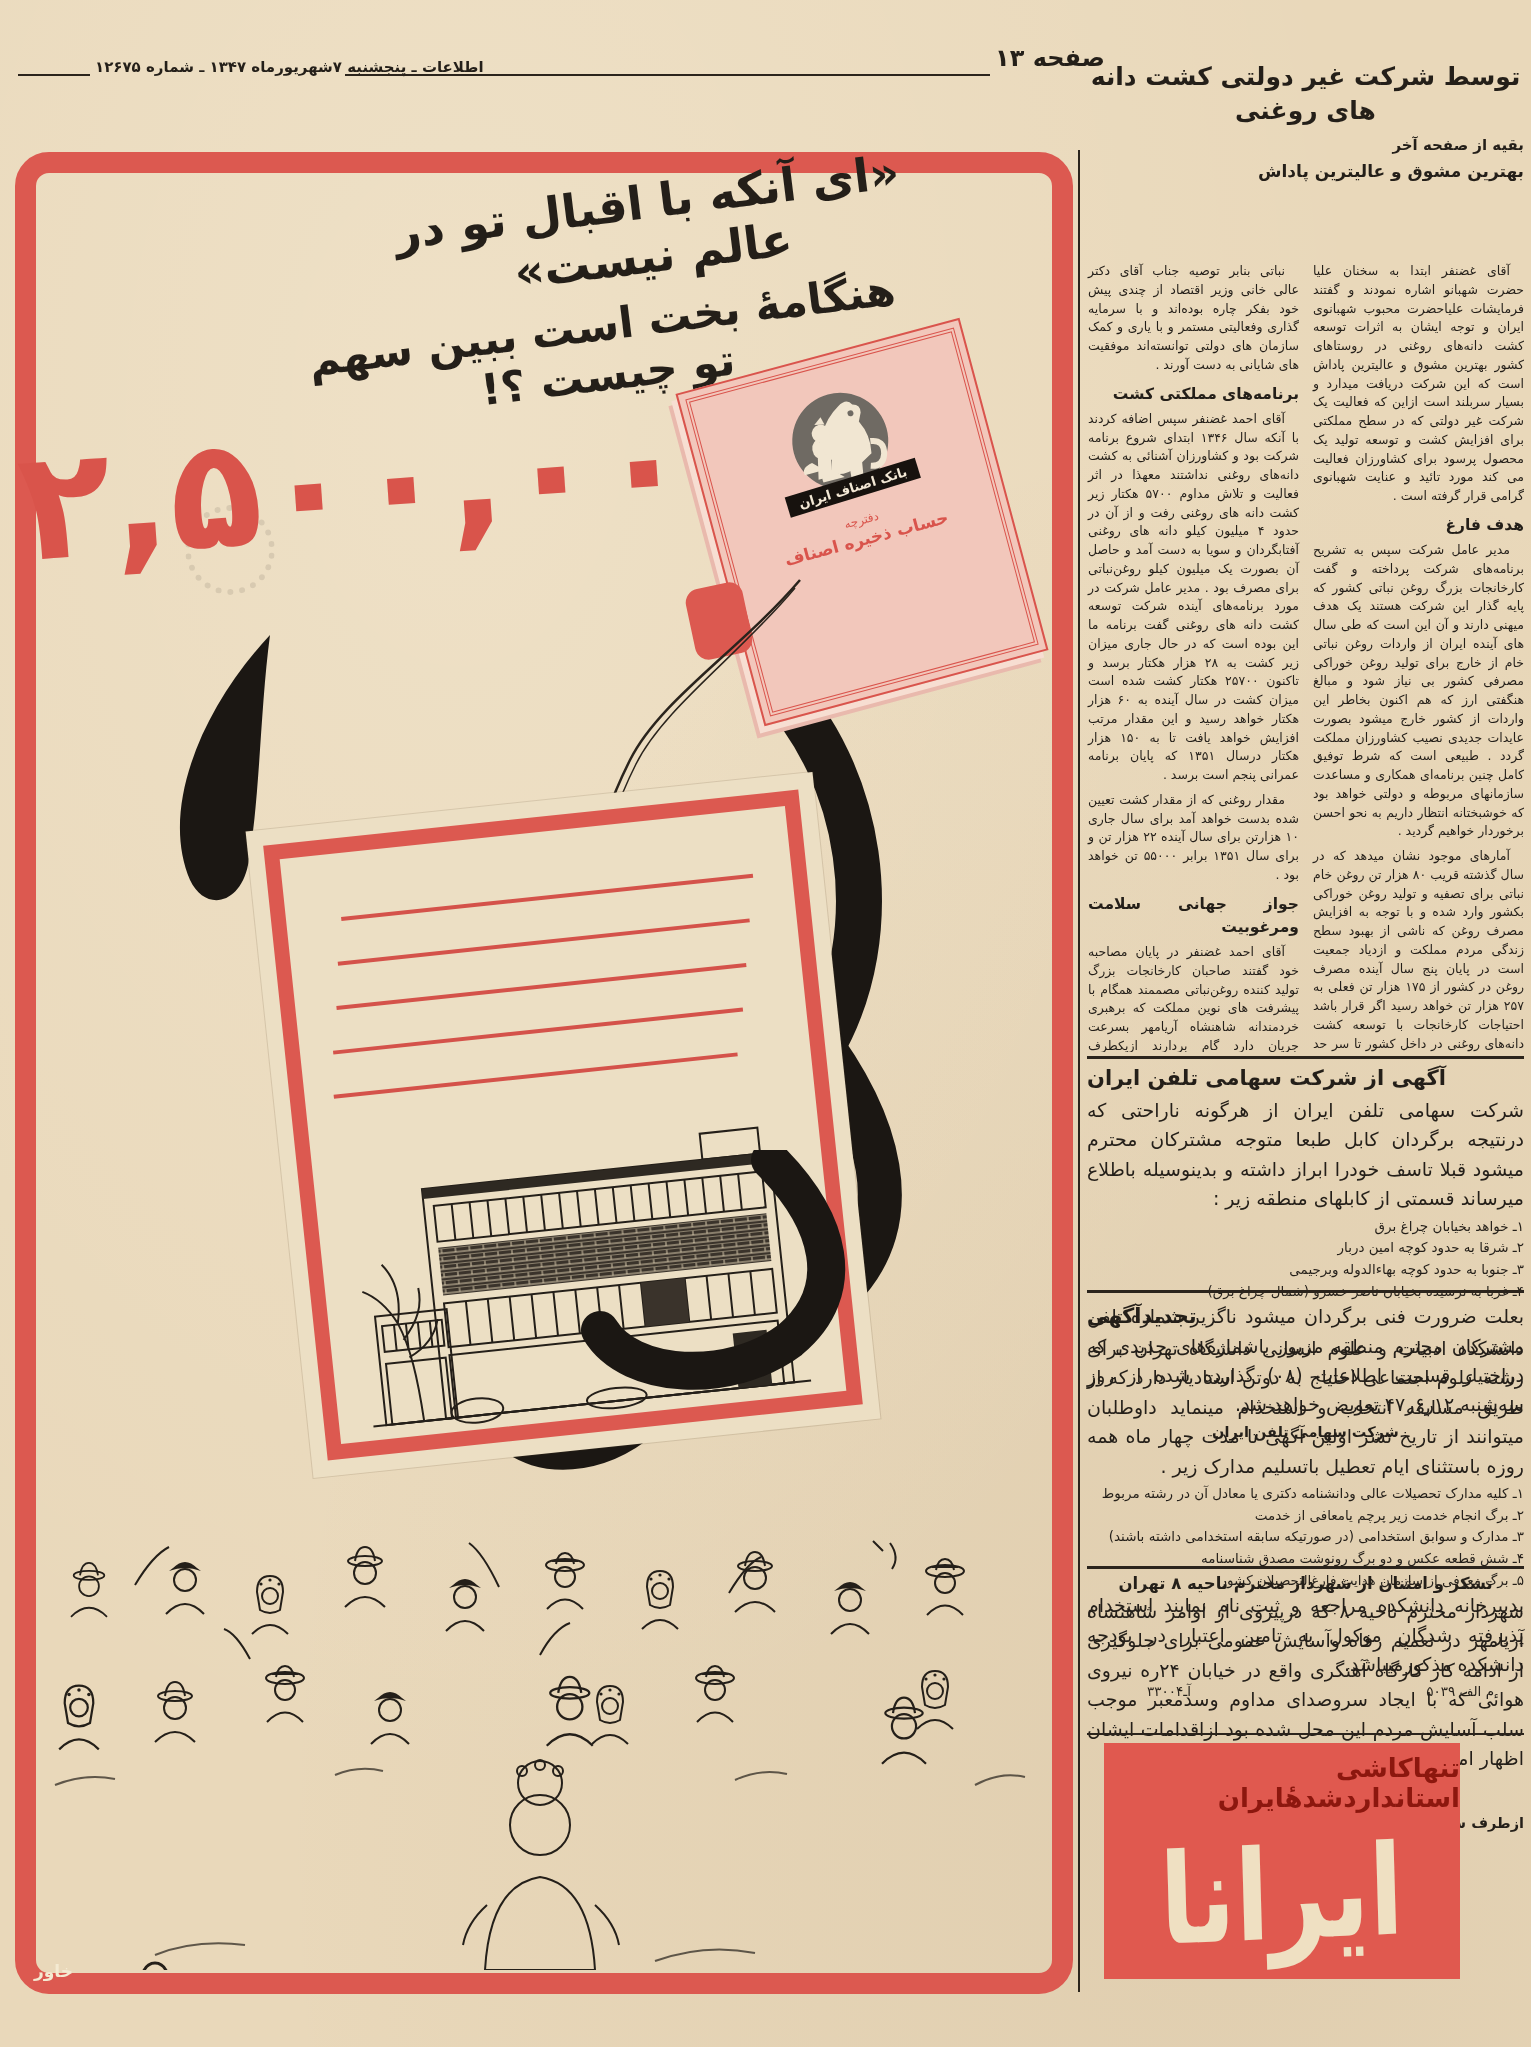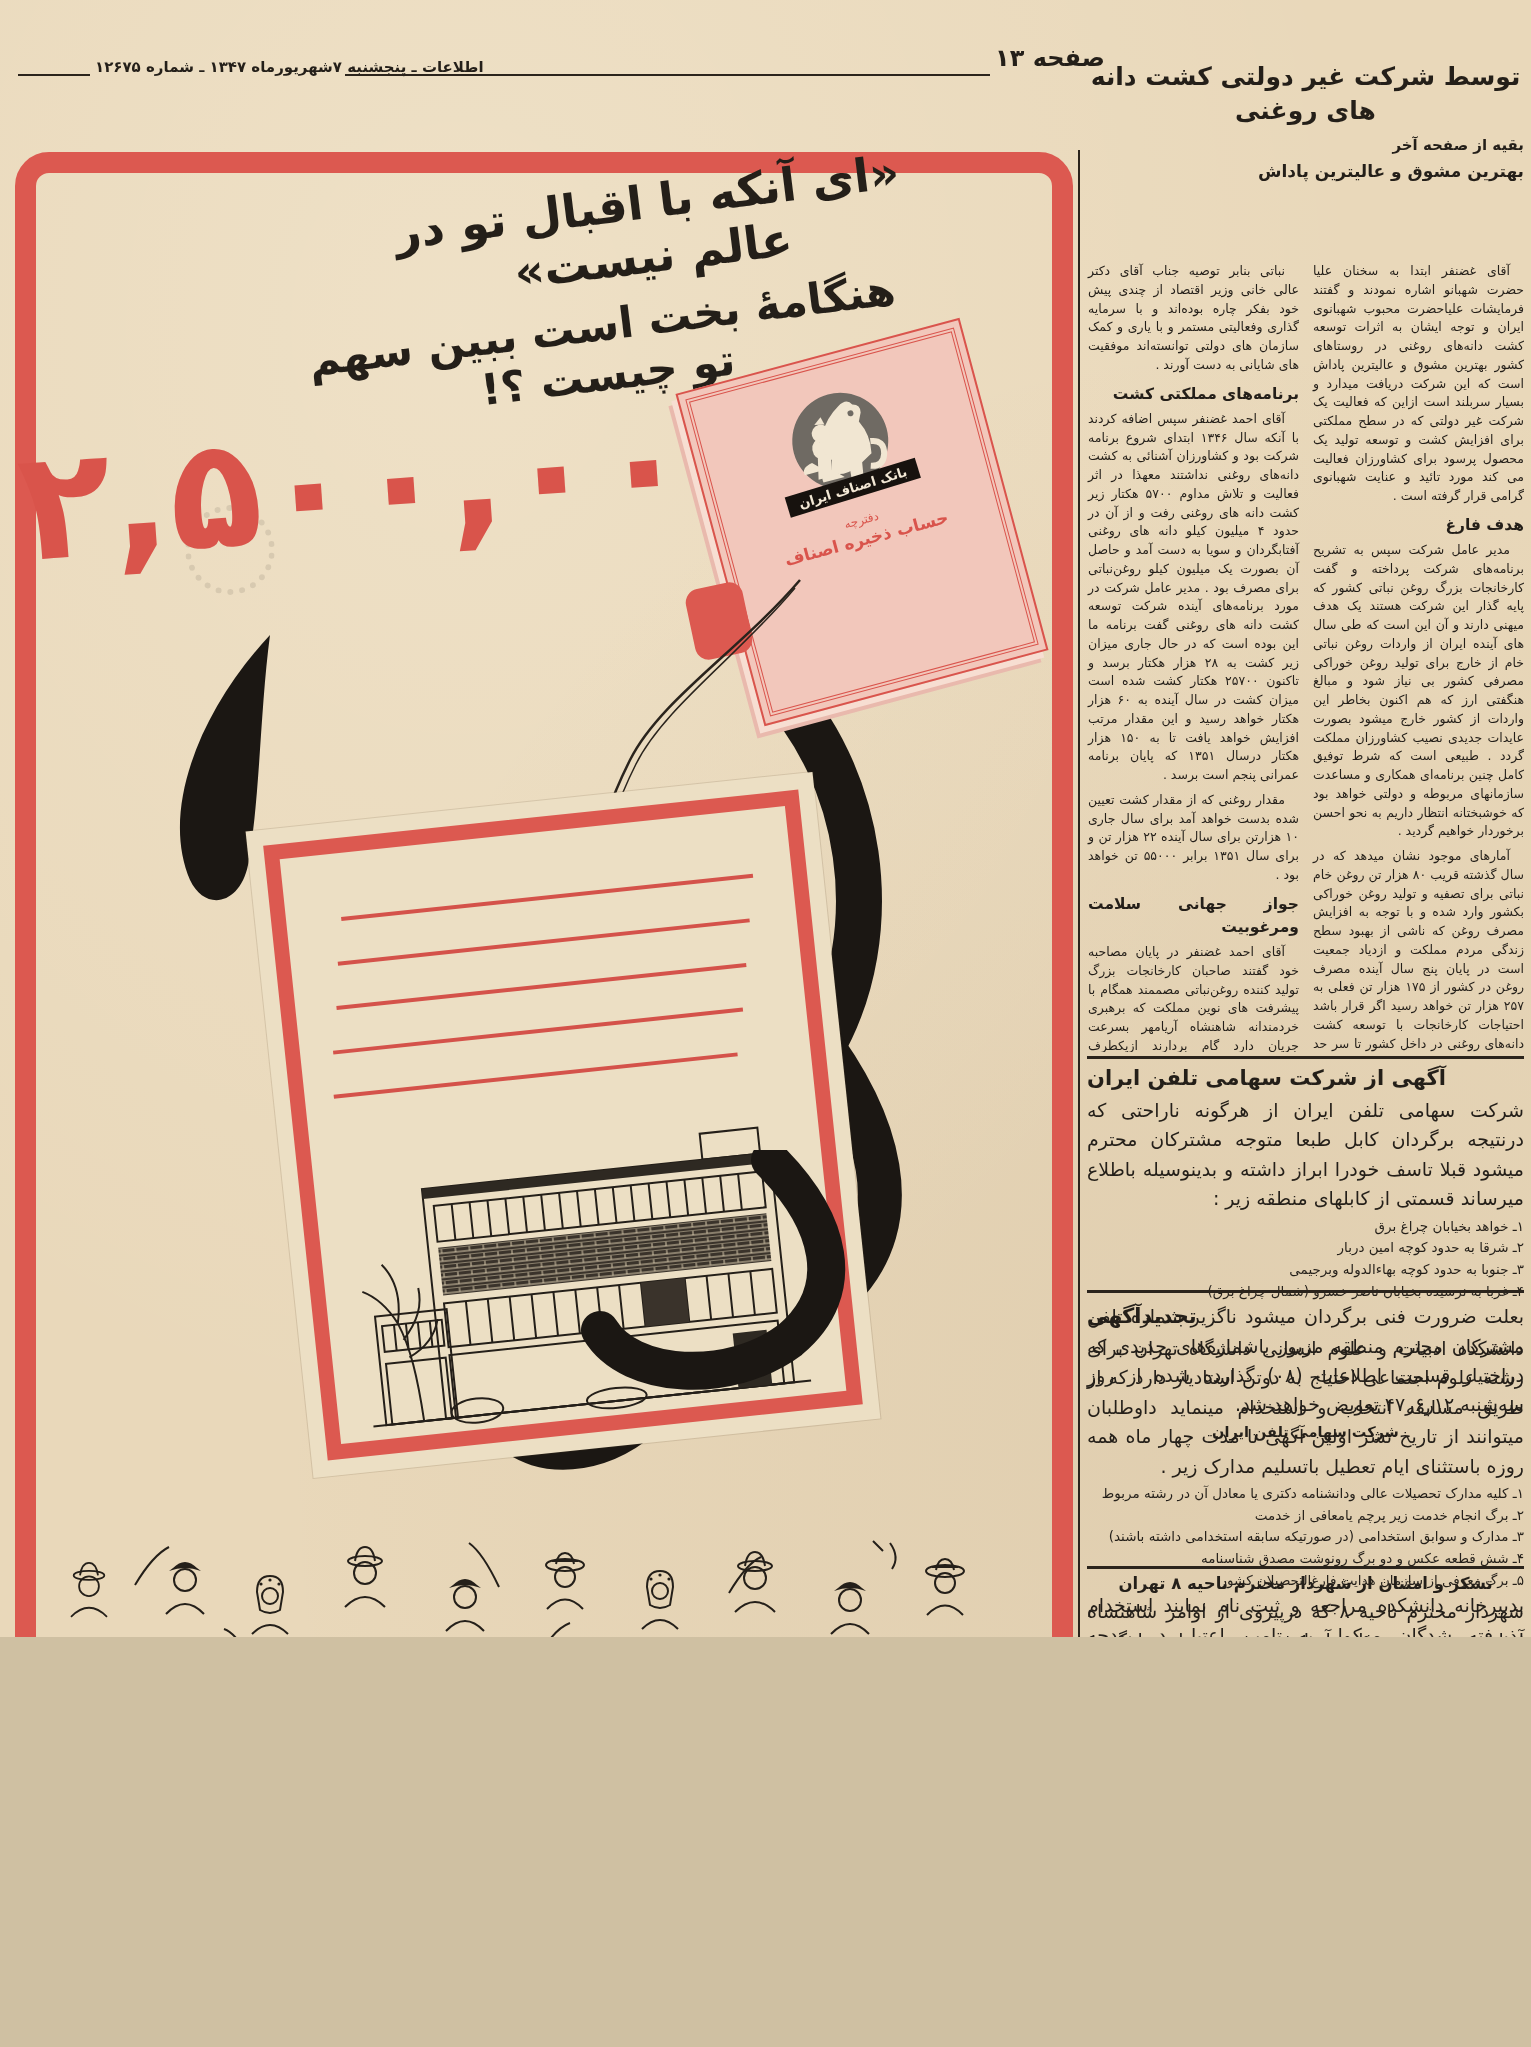--- a/index.html
+++ b/index.html
@@ -1,17 +1,17 @@
 <!DOCTYPE html>
 <html lang="fa"><head>
 <meta charset="utf-8">
 <style>
   html,body{margin:0;padding:0;}
   body{background:#cfc0a2;font-family:"DejaVu Sans",sans-serif;}
-  #page{position:relative;width:1531px;height:1637px;margin:0 auto;overflow:hidden;
+  #page{position:relative;width:1531px;height:2047px;margin:0 auto;overflow:hidden;
         background:
           radial-gradient(ellipse at 30% 20%, rgba(255,250,235,.25), rgba(0,0,0,0) 60%),
           radial-gradient(ellipse at 80% 90%, rgba(120,90,50,.08), rgba(0,0,0,0) 55%),
           #e9d8ba;
         color:#241f19;}
   .rtl{direction:rtl;}
   .abs{position:absolute;}
 
   
   .mast-rule{position:absolute;height:2px;background:#2b241c;}

